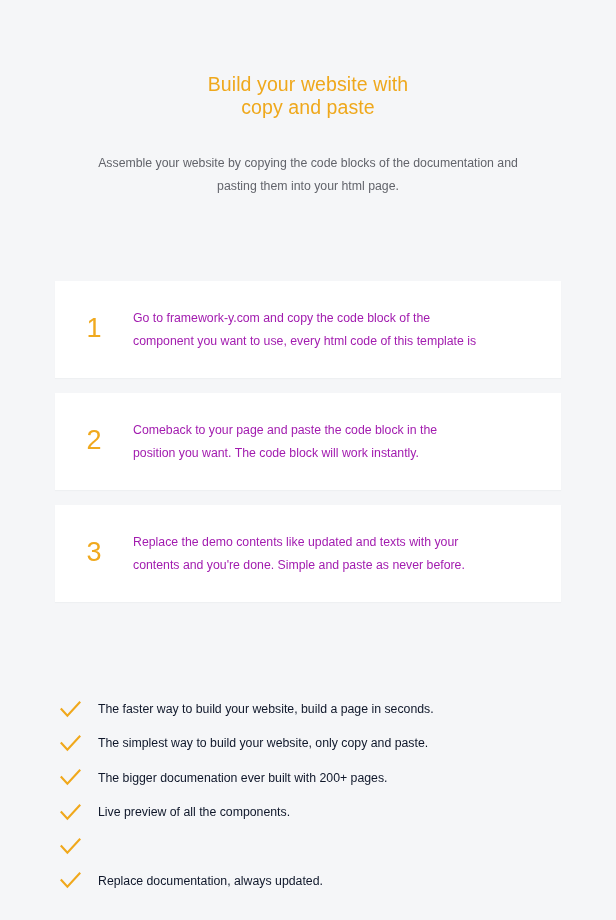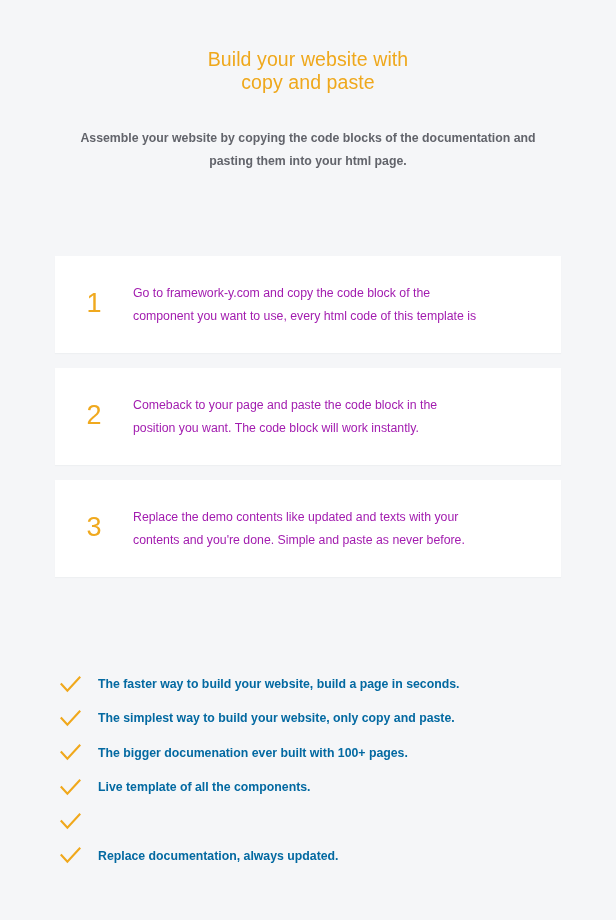--- a/index.html
+++ b/index.html
@@ -17,39 +17,40 @@
   .page {
     position: relative;
     width: 616px;
     height: 920px;
   }
 
   
   .header {
     padding-top: 48px;
     text-align: center;
+    margin-top: 25px;
   }
   .page-title {
     color: #efa81c;
     font-size: 19.5px;
     font-weight: 400;
     line-height: 23px;
     margin: 0;
     letter-spacing: 0.1px;
   }
   .page-title .title-line {
     display: block;
   }
   .page-subtitle {
     margin: 0;
     padding-top: 33px;
     color: #62646b;
     font-size: 12.3px;
     line-height: 23px;
-    font-weight: 700;
+    font-weight: 400;
     max-width: 470px;
     margin-left: auto;
     margin-right: auto;
   }
   .page-subtitle .sub-line {
     display: block;
   }
 
   
   .steps {
@@ -106,25 +107,24 @@
     display: flex;
     align-items: center;
     justify-content: flex-start;
     padding-left: 5px;
     box-sizing: border-box;
   }
   .check-icon svg {
     display: block;
   }
   .feature-label {
-    color: #0369a1;
+    color: #0f172a;
     font-size: 12.3px;
     line-height: 18px;
     white-space: nowrap;
-    font-weight: bold;
   }
 </style>
 </head>
 <body>
 
 <div class="page">
 
   <div class="header">
     <h1 class="page-title">
       <span class="title-line">Build your website with</span>
@@ -183,30 +183,30 @@
       </span>
       <span class="feature-label">The simplest way to build your website, only copy and paste.</span>
     </div>
 
     <div class="feature-item">
       <span class="check-icon">
         <svg width="21" height="17" viewBox="0 0 21 17" fill="none" aria-hidden="true">
           <path d="M1.5 8.2 L7.4 14.6 L19.5 1.6" stroke="#f0a81c" stroke-width="2.1" stroke-linecap="square" fill="none"></path>
         </svg>
       </span>
-      <span class="feature-label">The bigger documenation ever built with 100+ pages.</span>
-    </div>
-
-    <div class="feature-item">
-      <span class="check-icon">
-        <svg width="21" height="17" viewBox="0 0 21 17" fill="none" aria-hidden="true">
-          <path d="M1.5 8.2 L7.4 14.6 L19.5 1.6" stroke="#f0a81c" stroke-width="2.1" stroke-linecap="square" fill="none"></path>
-        </svg>
-      </span>
-      <span class="feature-label">Live template of all the components.</span>
+      <span class="feature-label">The bigger documenation ever built with 200+ pages.</span>
+    </div>
+
+    <div class="feature-item">
+      <span class="check-icon">
+        <svg width="21" height="17" viewBox="0 0 21 17" fill="none" aria-hidden="true">
+          <path d="M1.5 8.2 L7.4 14.6 L19.5 1.6" stroke="#f0a81c" stroke-width="2.1" stroke-linecap="square" fill="none"></path>
+        </svg>
+      </span>
+      <span class="feature-label">Live preview of all the components.</span>
     </div>
 
     <div class="feature-item">
       <span class="check-icon">
         <svg width="21" height="17" viewBox="0 0 21 17" fill="none" aria-hidden="true">
           <path d="M1.5 8.2 L7.4 14.6 L19.5 1.6" stroke="#f0a81c" stroke-width="2.1" stroke-linecap="square" fill="none"></path>
         </svg>
       </span>
     </div>
 

